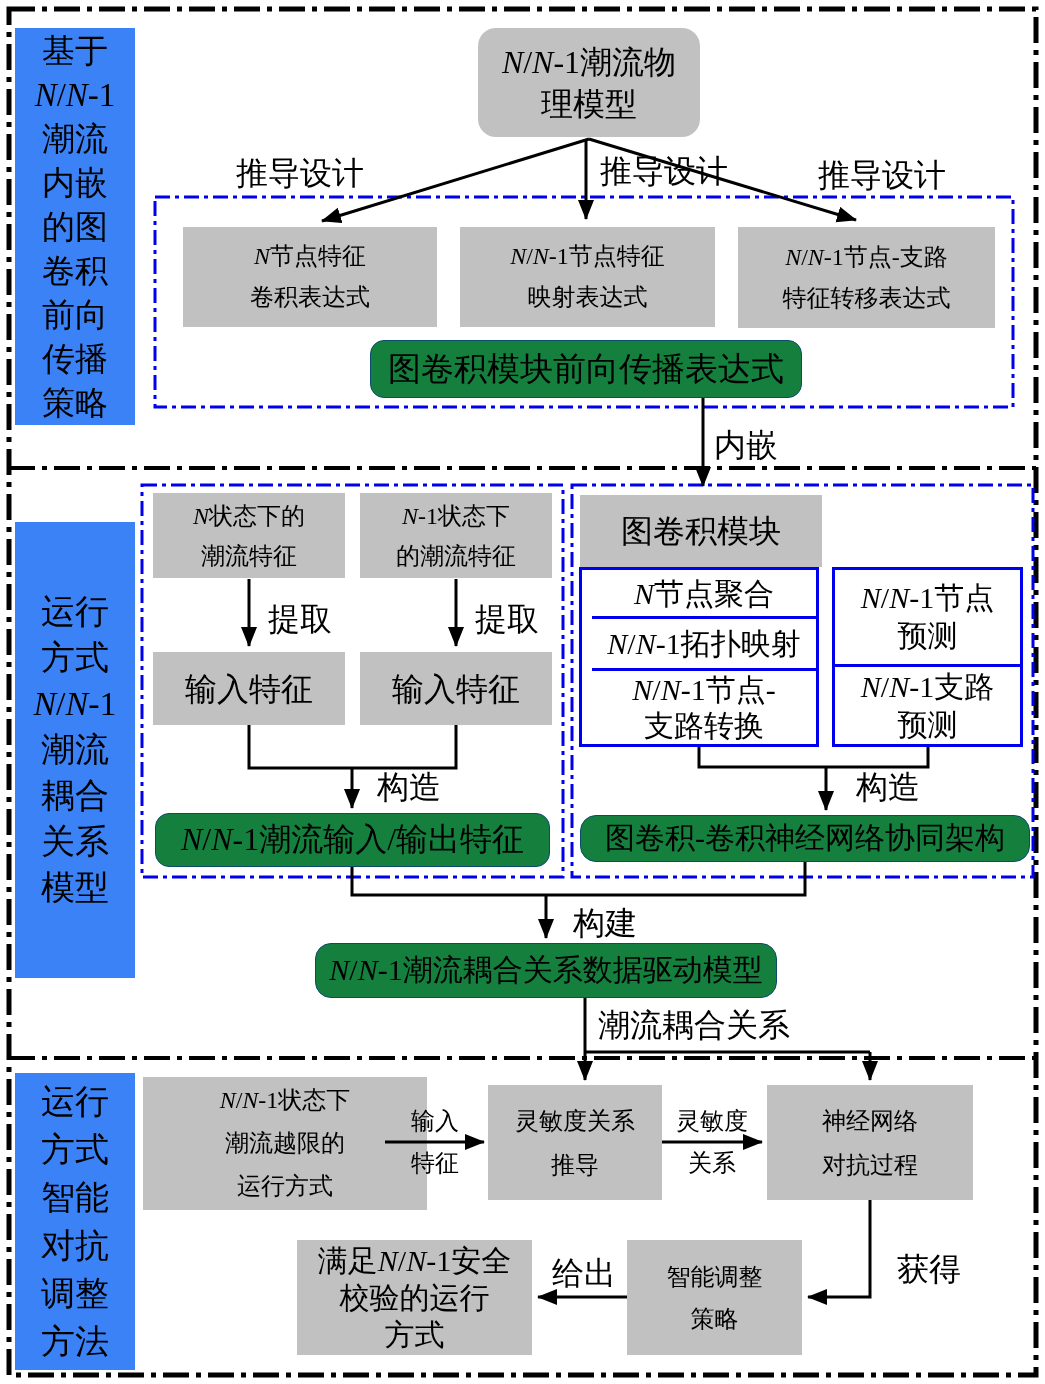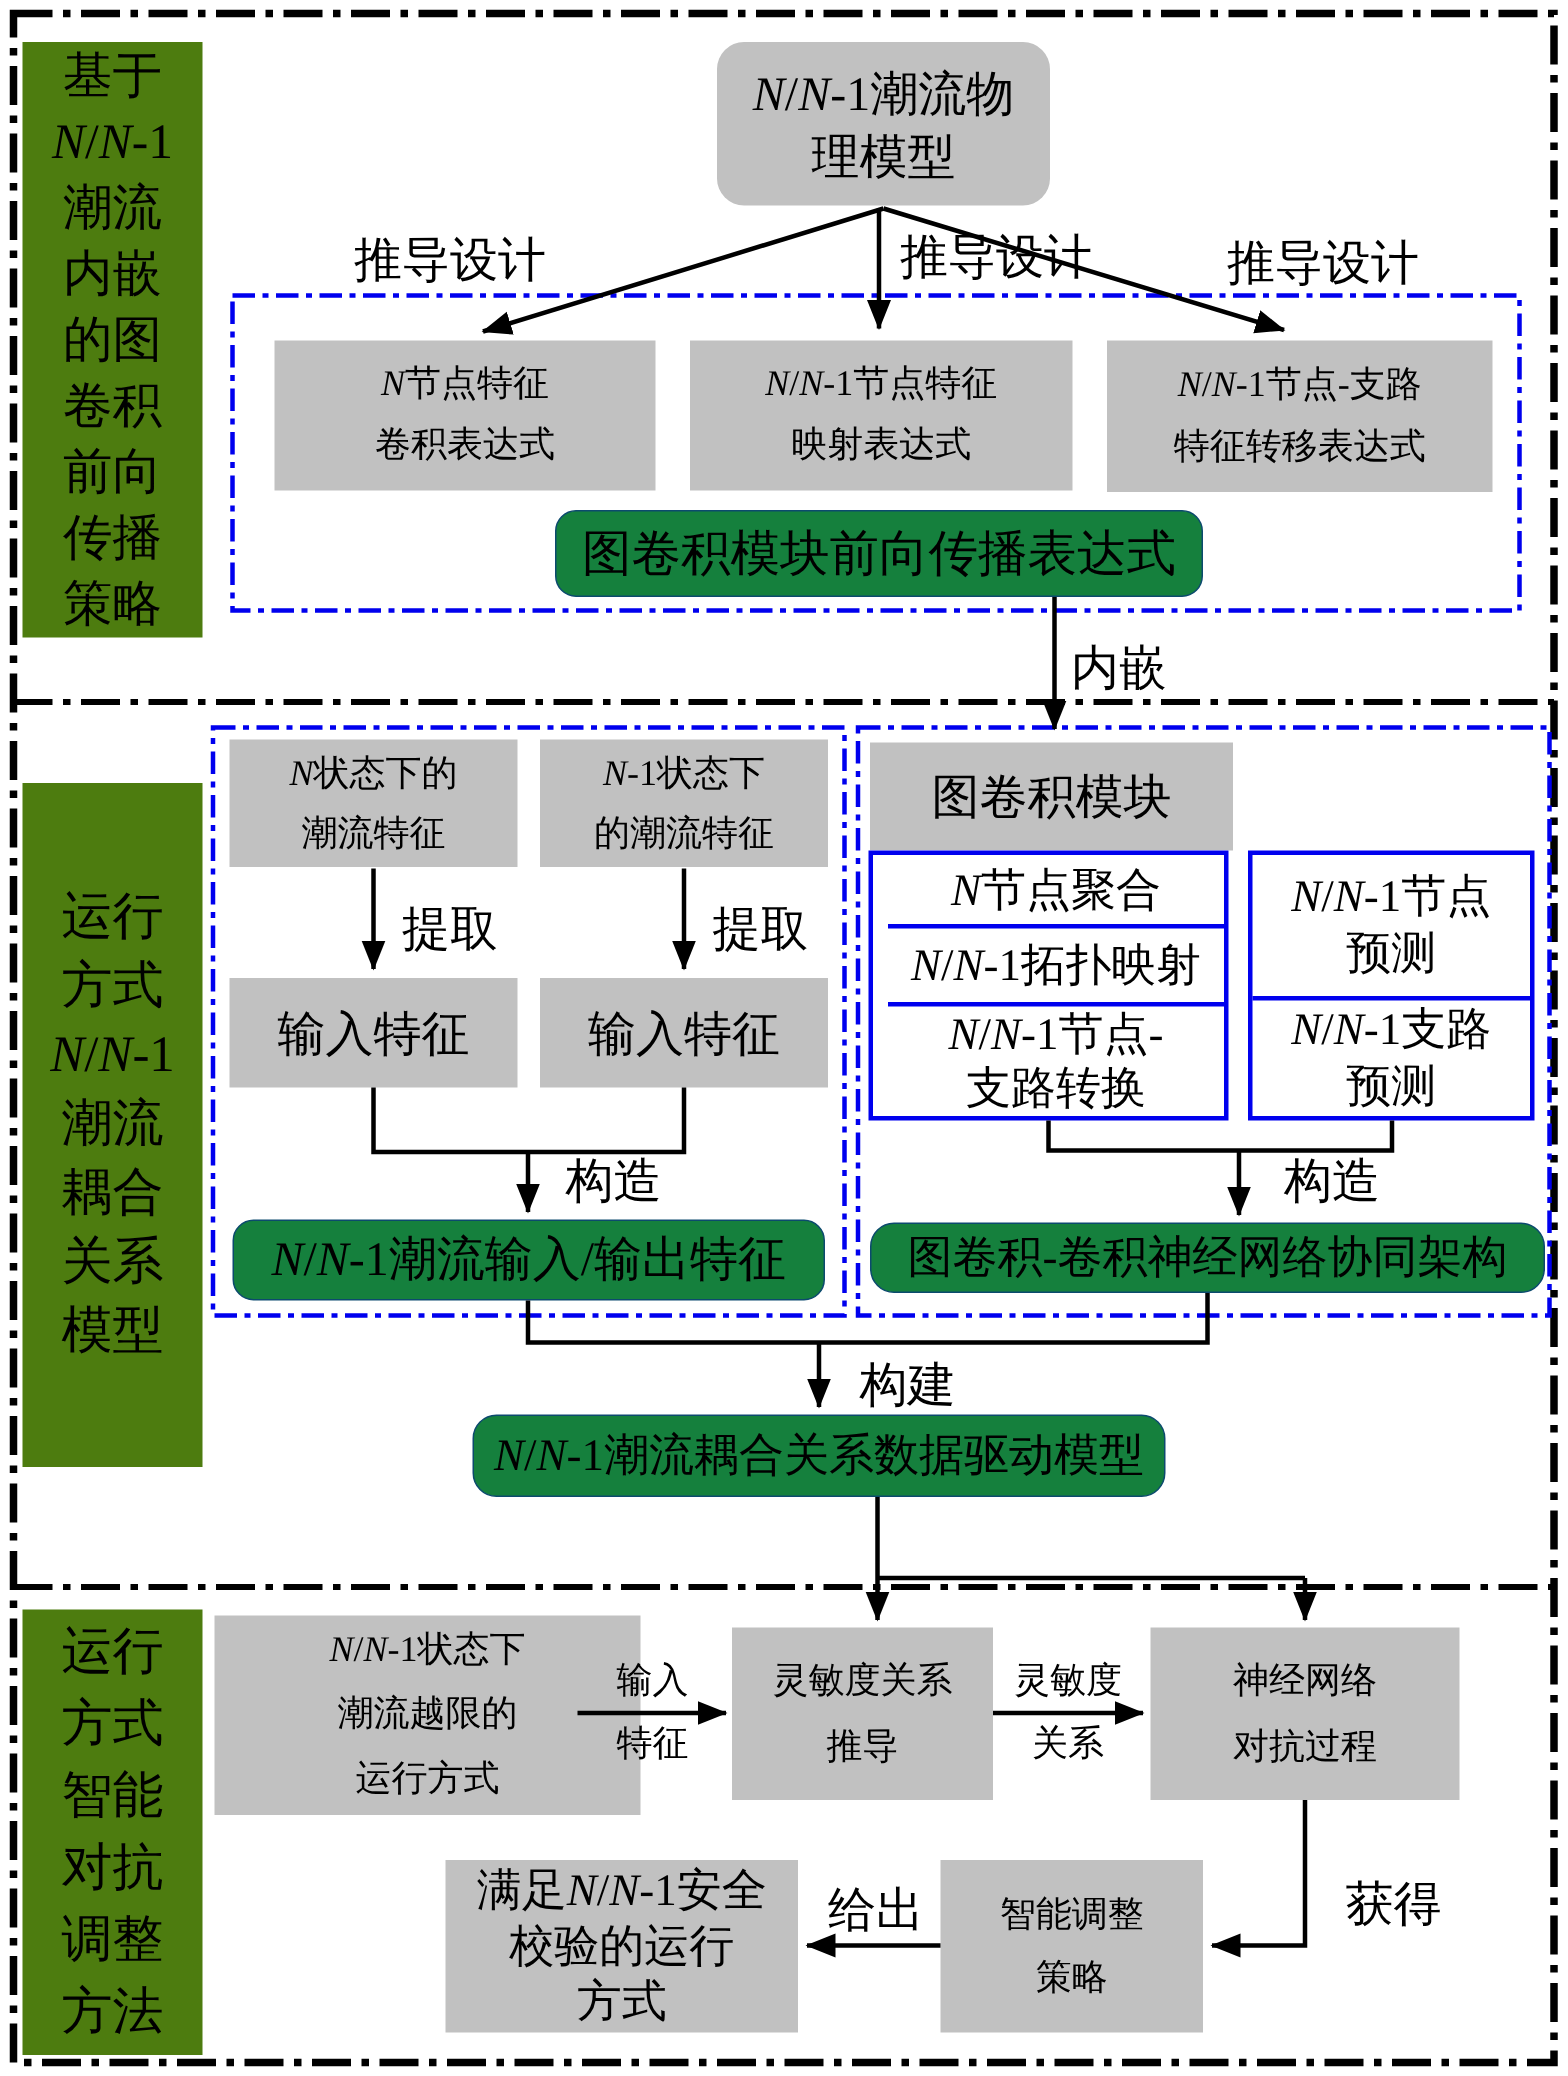--- a/index.html
+++ b/index.html
@@ -4,21 +4,21 @@
 <style>
   html,body{margin:0;padding:0;background:#fff;}
   .stage{
     position:relative;width:1045px;height:1384px;background:#fff;overflow:hidden;
     font-family:"Liberation Serif","DejaVu Serif",serif;color:#000;
   }
   .stage *{box-sizing:border-box;}
   svg.wires{position:absolute;left:0;top:0;z-index:4;pointer-events:none;}
   .box,.rbox,.vbar,.col{position:absolute;z-index:2;display:flex;align-items:center;justify-content:center;text-align:center;}
   .box{background:#c1c1c1;}
-  .vbar{background:#4d7c0f;}
+  .vbar{background:#3b82f6;}
   .rbox{background:#15803d;border:1px solid #0c4a6e;border-radius:16px;}
   .col{background:#fff;border:3px solid #0000ee;flex-direction:column;align-items:stretch;padding:0;}
   .col .row{display:flex;align-items:center;justify-content:center;text-align:center;}
   .col .row + .row{border-top:3px solid #0000ee;}
   .lbl{position:absolute;z-index:5;text-align:center;white-space:nowrap;}
   i{font-style:italic;}
   .fs30{font-size:30px;line-height:37px;}
   .fs31{font-size:24px;line-height:41px;}
   .fs32{font-size:32px;line-height:42px;}
   .fs33{font-size:33px;line-height:44px;}
@@ -158,20 +158,21 @@
   <div class="rbox" style="left:580px;top:815px;width:450px;height:47px;border-radius:16px;font-size:30px;">
     <span>图卷积-卷积神经网络协同架构</span>
   </div>
 
   <div class="lbl fs32" style="left:560px;top:902px;width:90px;">构建</div>
 
   <div class="rbox" style="left:315px;top:943px;width:462px;height:55px;border-radius:16px;font-size:30px;">
     <span><i>N</i>/<i>N</i>-1潮流耦合关系数据驱动模型</span>
   </div>
 
+  <div class="lbl fs32" style="left:598px;top:1004px;width:220px;text-align:left;">潮流耦合关系</div>
 
   <div class="vbar fs34" style="left:15px;top:1073px;width:120px;height:297px;line-height:48px;">
     <span>运行<br>方式<br>智能<br>对抗<br>调整<br>方法</span>
   </div>
 
   <div class="box fs31" style="left:143px;top:1077px;width:284px;height:133px;line-height:43px;">
     <span><i>N</i>/<i>N</i>-1状态下<br>潮流越限的<br>运行方式</span>
   </div>
 
   <div class="lbl fs31" style="left:394px;top:1100px;width:82px;line-height:42px;">输入<br>特征</div>

